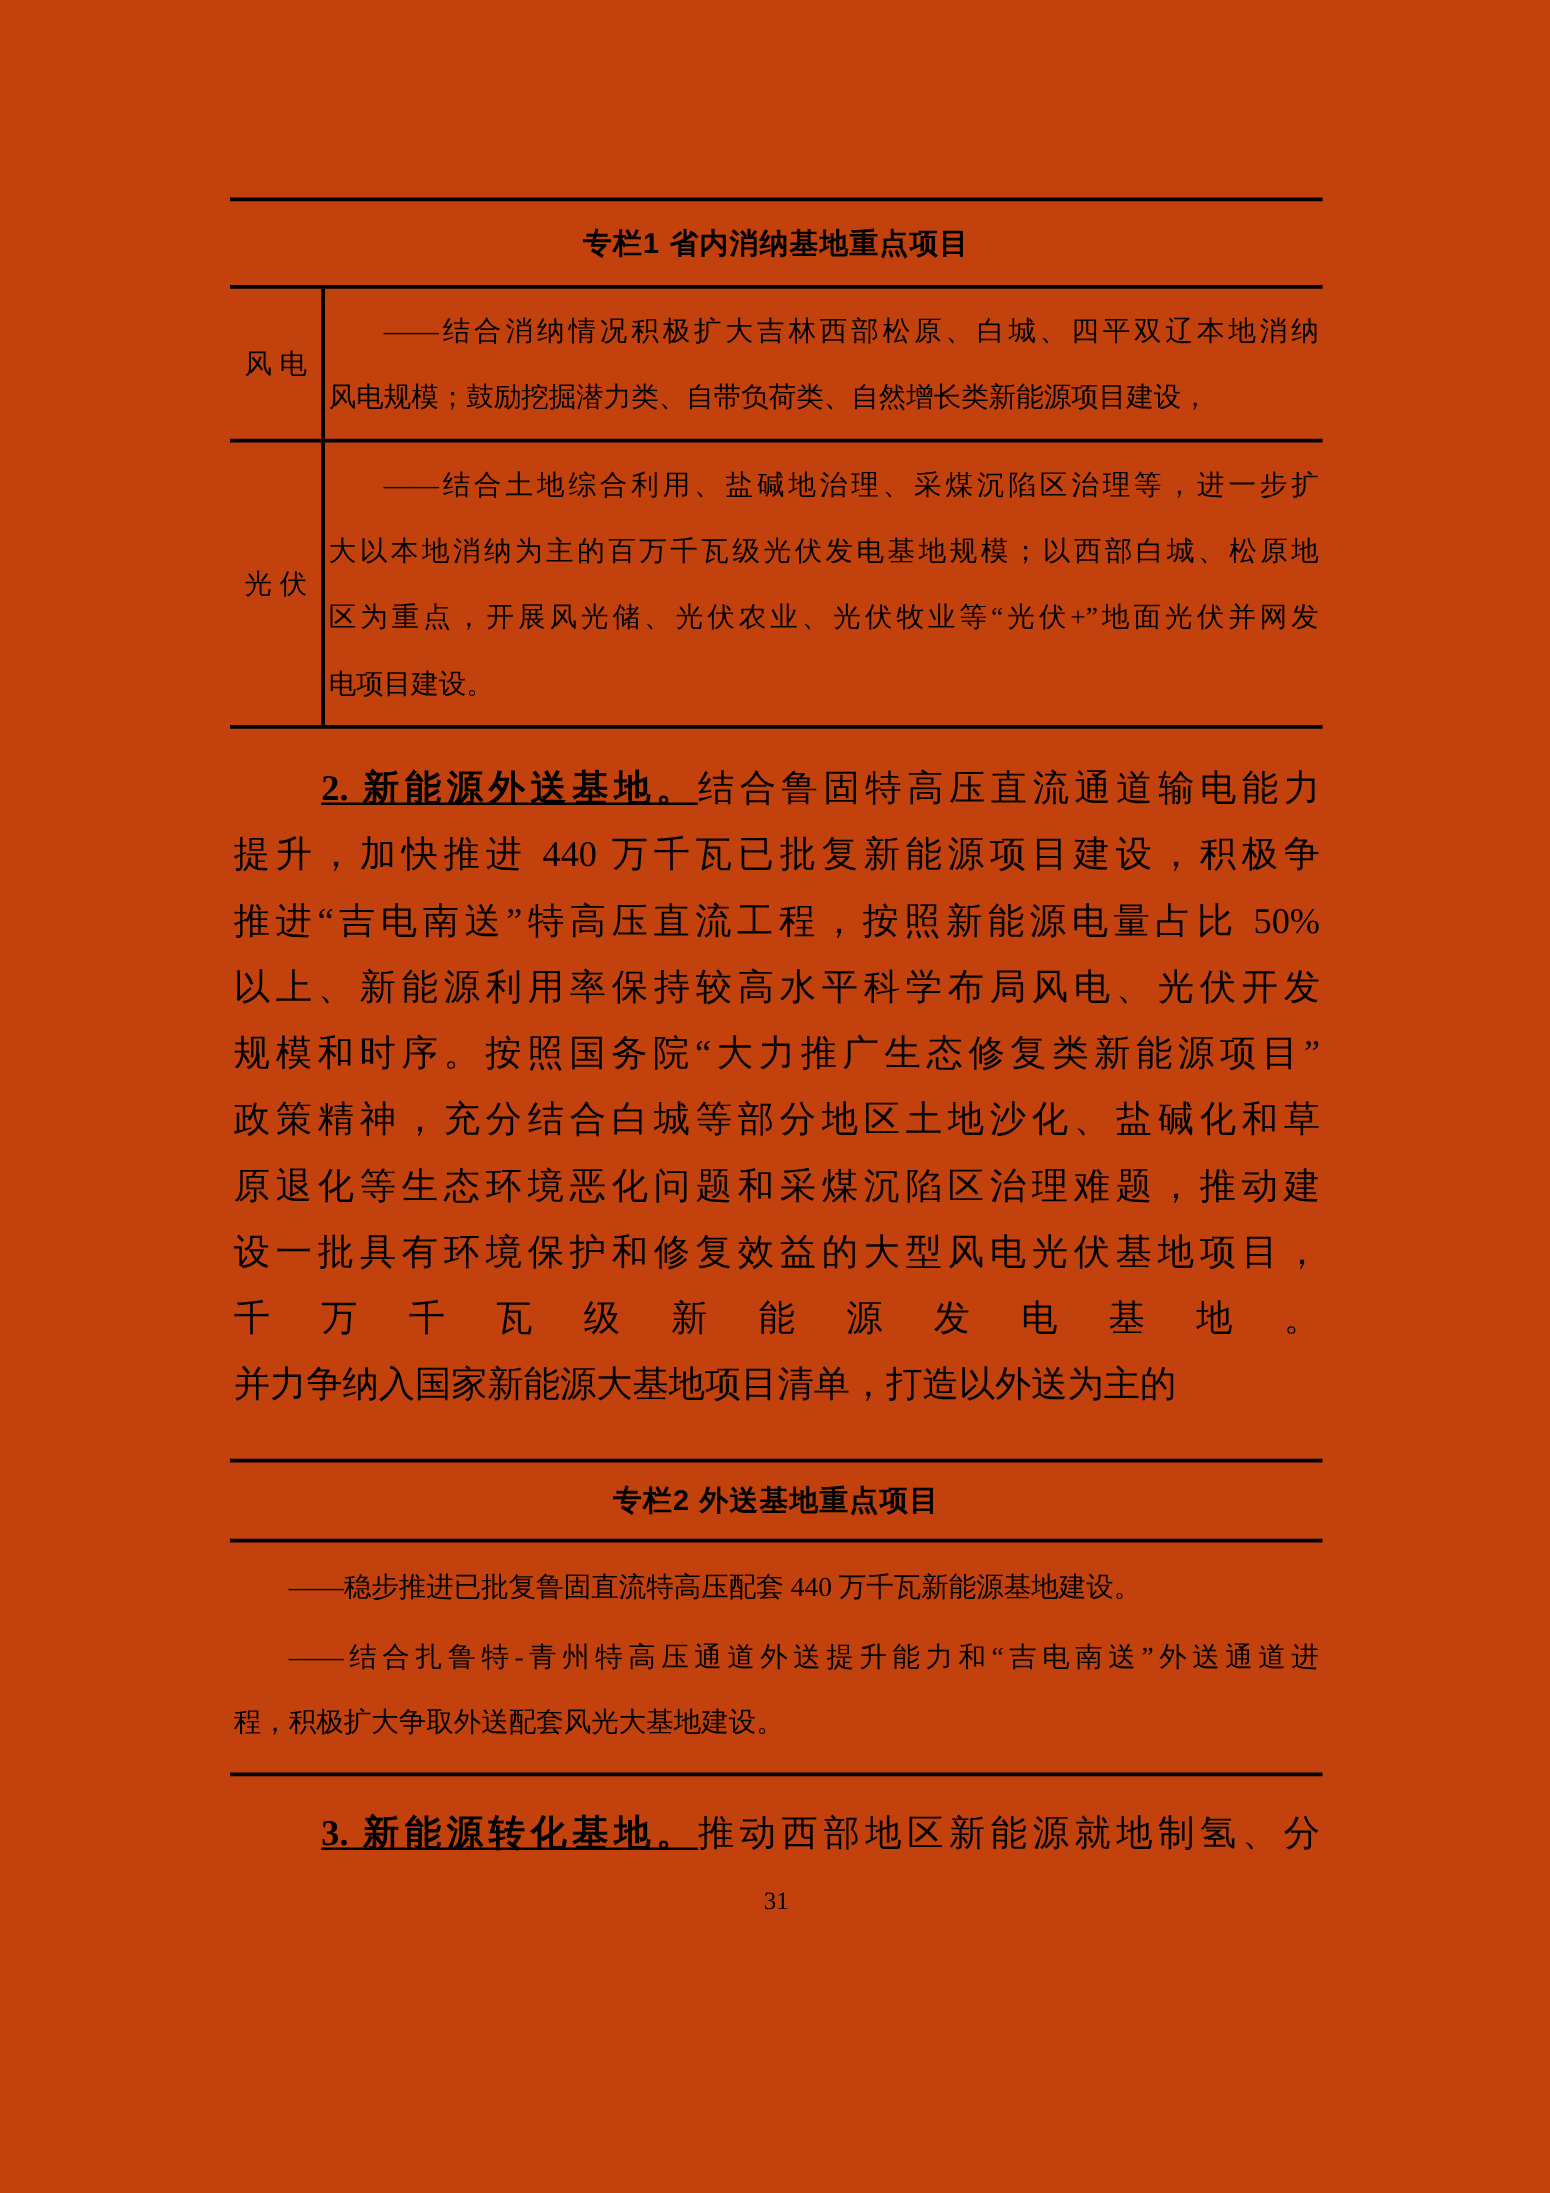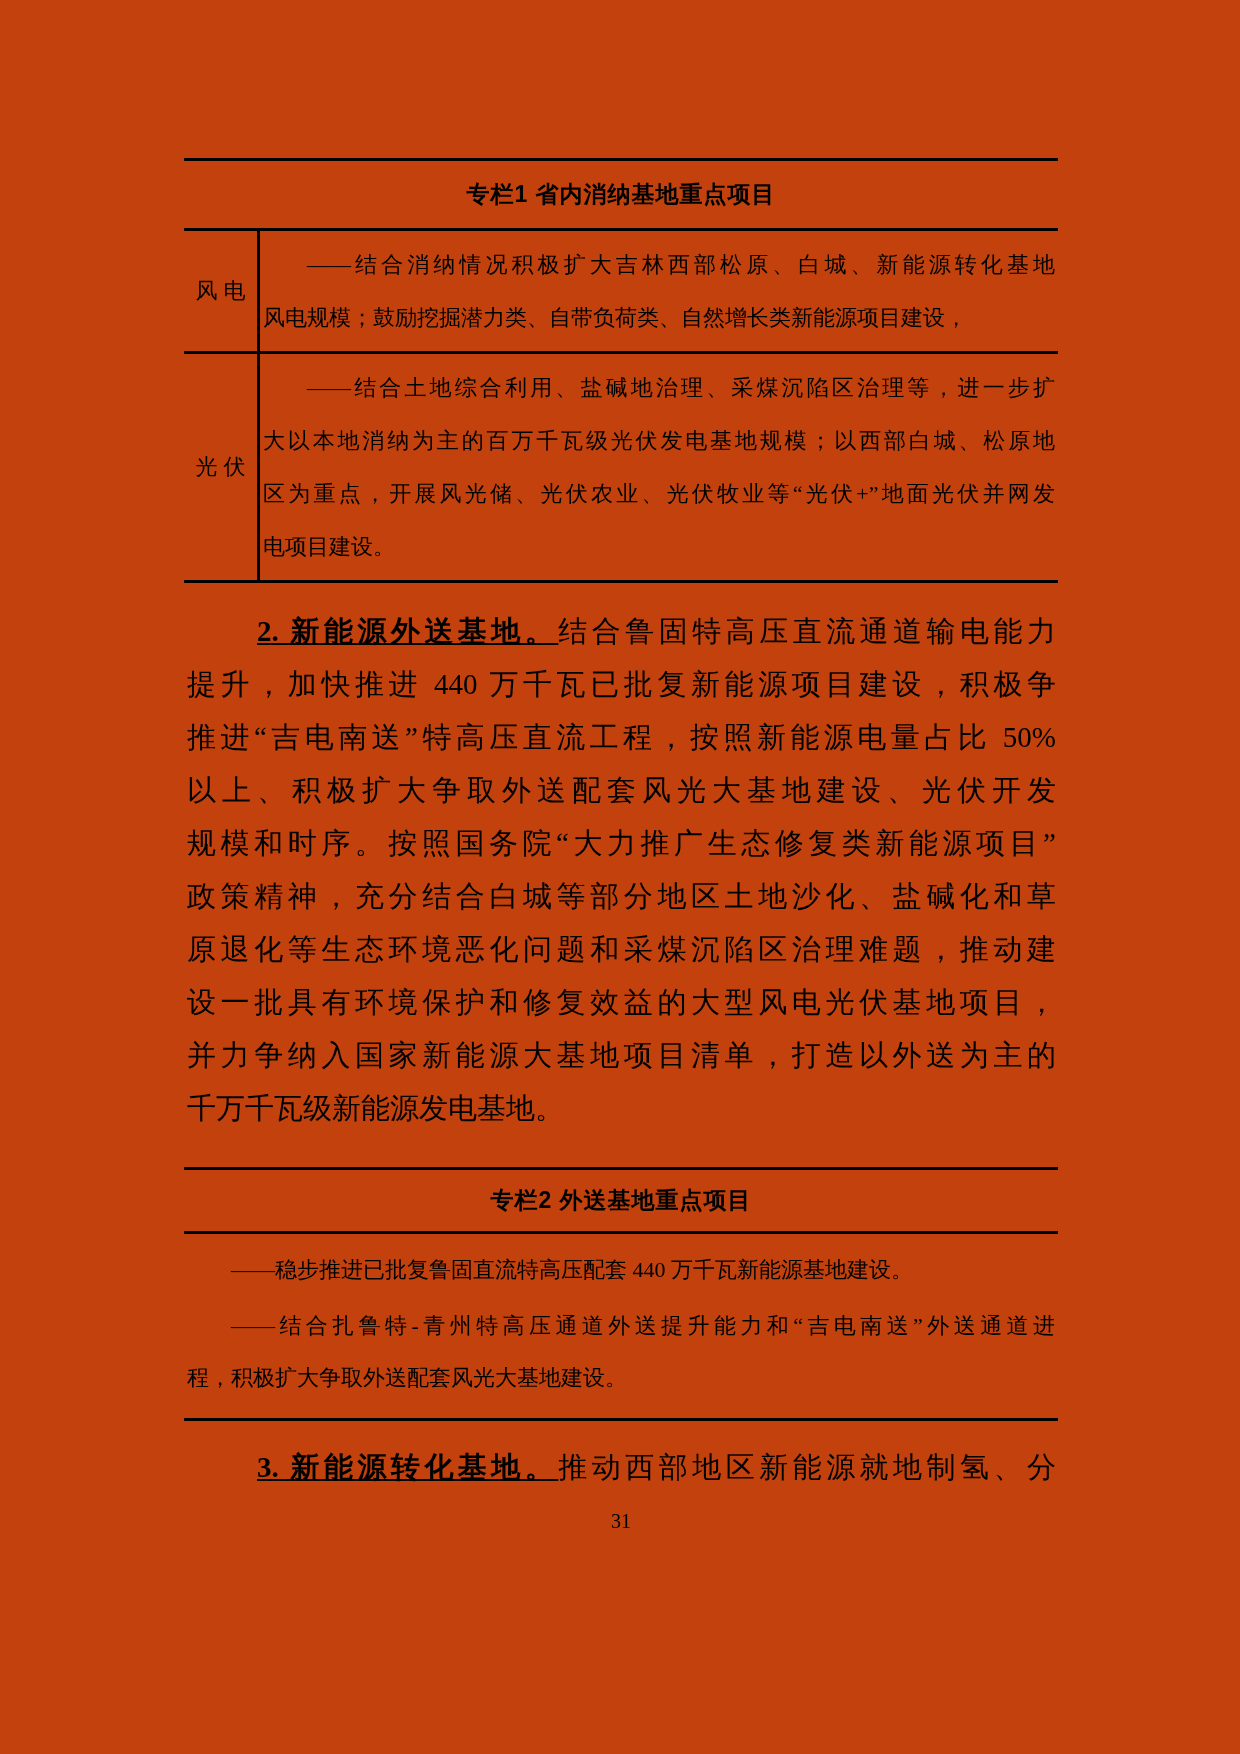--- a/index.html
+++ b/index.html
@@ -54,21 +54,21 @@
 <body>
 
 <div class="page">
   <div class="doc">
 
     <div class="cbox">
       <div class="cbox-title">专栏1 省内消纳基地重点项目</div>
       <div class="crow">
         <div class="crow-label">风电</div>
         <div class="crow-body indent-first">
-            <div class="tline">——结合消纳情况积极扩大吉林西部松原、白城、新能源转化基地</div>
+            <div class="tline">——结合消纳情况积极扩大吉林西部松原、白城、四平双辽本地消纳</div>
             <div class="tline">风电规模；鼓励挖掘潜力类、自带负荷类、自然增长类新能源项目建设，</div>
           </div>
       </div>
       <div class="crow">
         <div class="crow-label">光伏</div>
         <div class="crow-body indent-first">
             <div class="tline">——结合土地综合利用、盐碱地治理、采煤沉陷区治理等，进一步扩</div>
             <div class="tline">大以本地消纳为主的百万千瓦级光伏发电基地规模；以西部白城、松原地</div>
             <div class="tline">区为重点，开展风光储、光伏农业、光伏牧业等“光伏+”地面光伏并网发</div>
             <div class="tline">电项目建设。</div>
@@ -76,27 +76,27 @@
       </div>
     </div>
 
     <div class="para">
       <div class="pline-first">
         <span class="para-lead">2. 新能源外送基地。</span><span>结合鲁固特高压直流通道输电能力</span>
       </div>
       <div>
           <div class="tline">提升，加快推进 440 万千瓦已批复新能源项目建设，积极争</div>
           <div class="tline">推进“吉电南送”特高压直流工程，按照新能源电量占比 50%</div>
-          <div class="tline">以上、积极扩大争取外送配套风光大基地建设、光伏开发</div>
+          <div class="tline">以上、新能源利用率保持较高水平科学布局风电、光伏开发</div>
           <div class="tline">规模和时序。按照国务院“大力推广生态修复类新能源项目”</div>
           <div class="tline">政策精神，充分结合白城等部分地区土地沙化、盐碱化和草</div>
           <div class="tline">原退化等生态环境恶化问题和采煤沉陷区治理难题，推动建</div>
           <div class="tline">设一批具有环境保护和修复效益的大型风电光伏基地项目，</div>
+          <div class="tline">千万千瓦级新能源发电基地。</div>
           <div class="tline">并力争纳入国家新能源大基地项目清单，打造以外送为主的</div>
-          <div class="tline">千万千瓦级新能源发电基地。</div>
         </div>
     </div>
 
     <div class="cbox cbox2">
       <div class="cbox-title">专栏2 外送基地重点项目</div>
       <div class="cbox2-body">
         <div class="bullet indent-first">
             <div class="tline">——稳步推进已批复鲁固直流特高压配套 440 万千瓦新能源基地建设。</div>
           </div>
         <div class="bullet indent-first">

